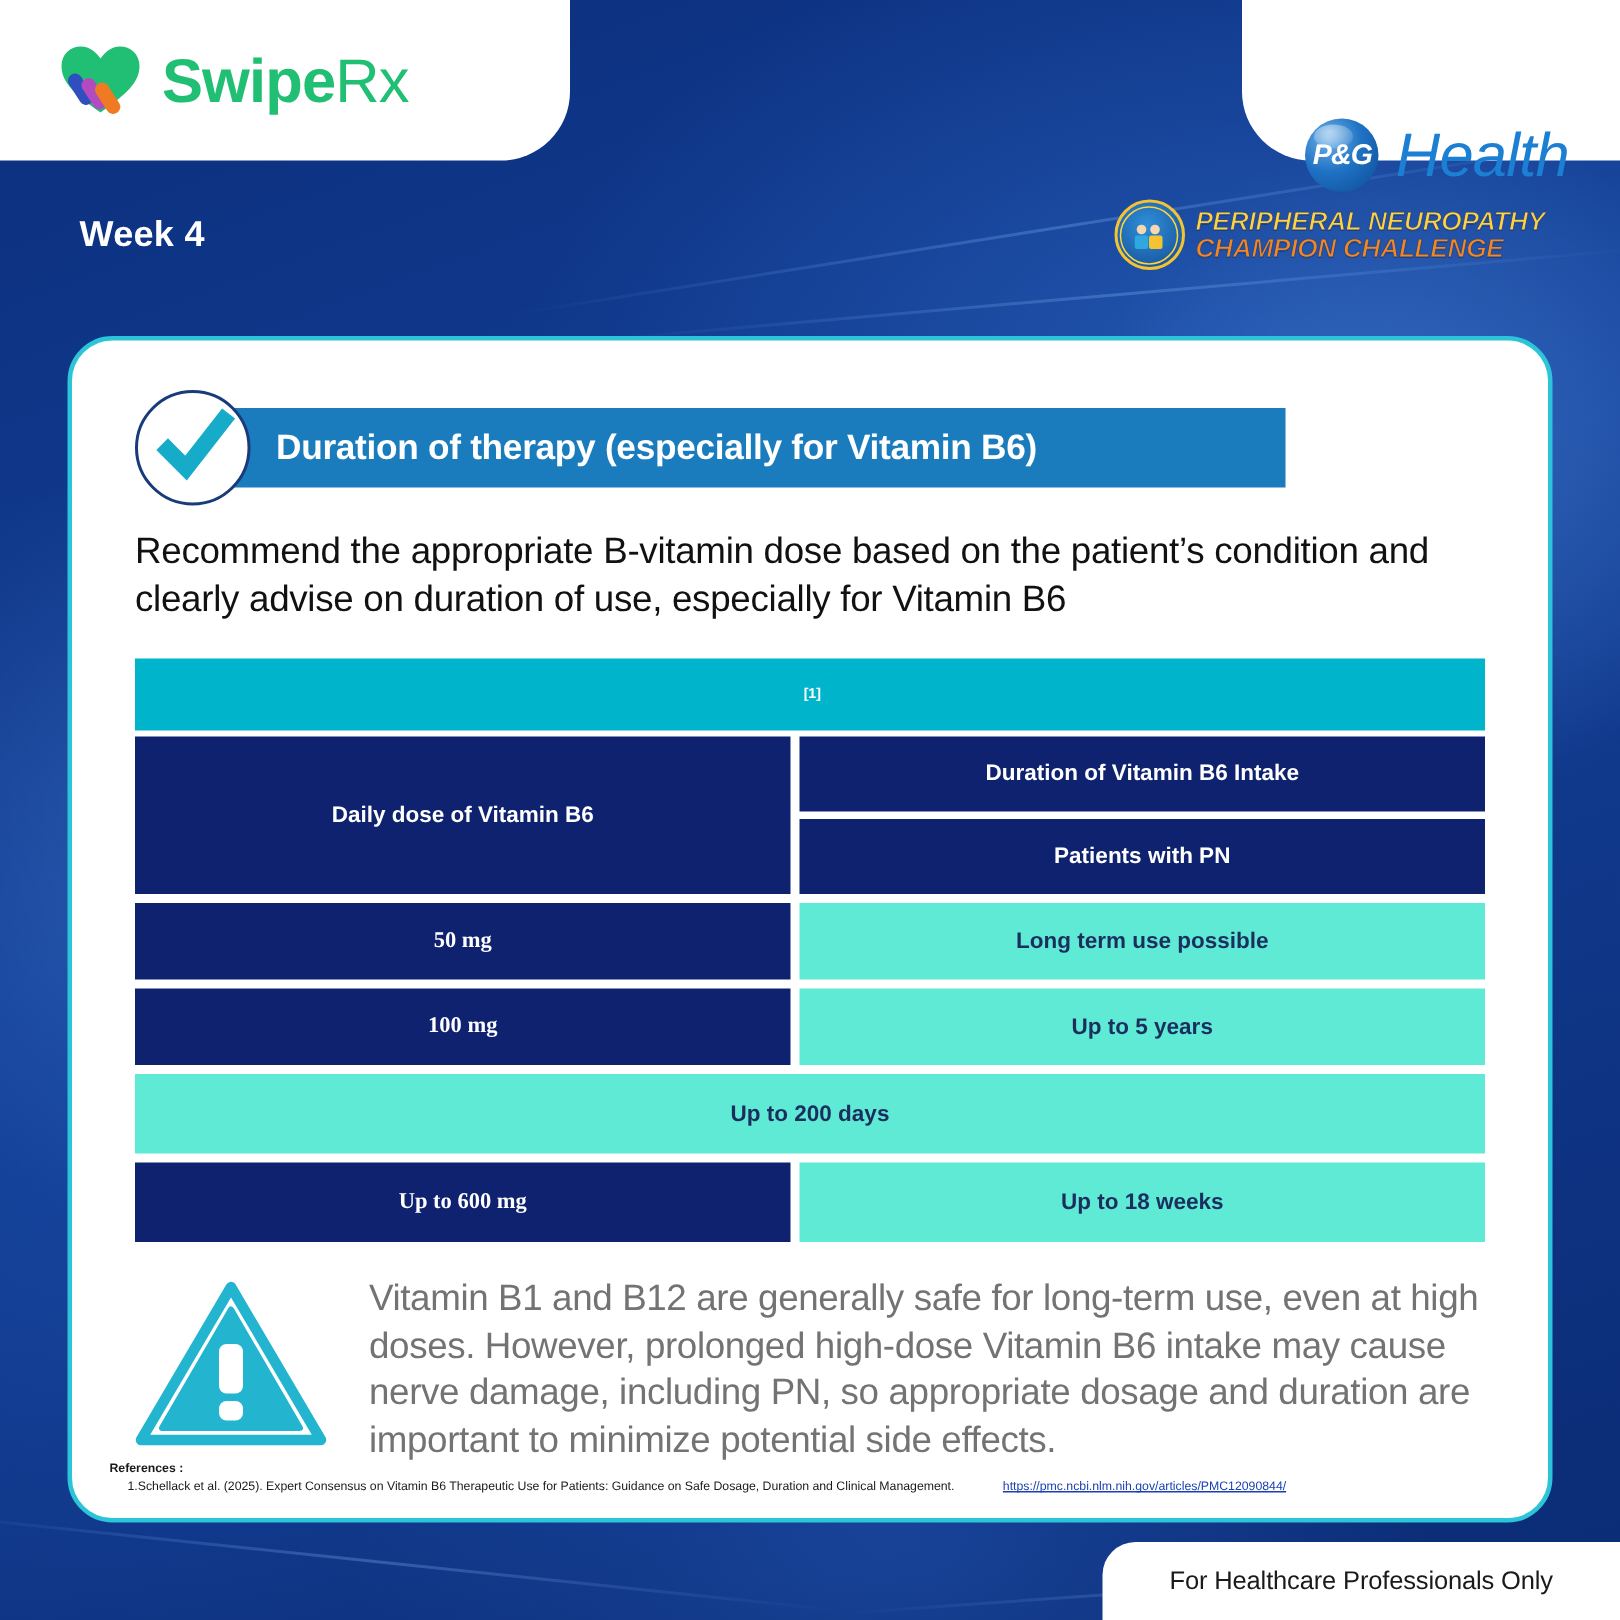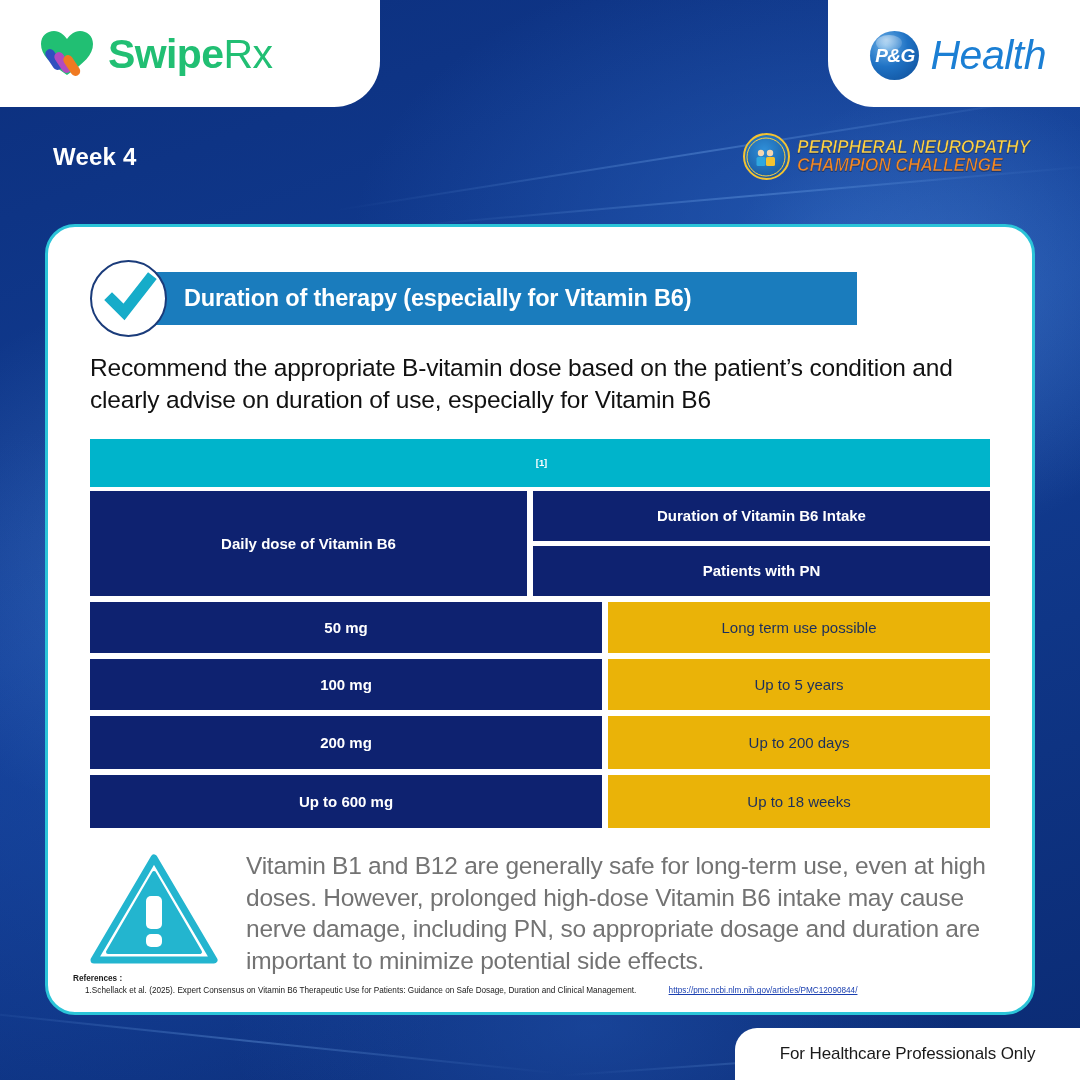--- a/index.html
+++ b/index.html
@@ -214,30 +214,30 @@
   .th-right { flex: 1; display: flex; flex-direction: column; gap: 5px; }
   .th-right-cell {
     flex: 1;
     background: #0e2270;
     display: flex; align-items: center; justify-content: center;
     color: #ffffff; font-size: 15px; font-weight: 700;
   }
 
   .tbl-row { display: flex; gap: 6px; margin-top: 6px; }
   .td-dose {
-    width: 512px; height: 51px;
+    width: 437px; height: 51px;
     background: #0e2270;
     display: flex; align-items: center; justify-content: center;
-    color: #ffffff; font-size: 15px; font-weight: 700;
+    color: #ffffff; font-size: 15px; font-weight: 700; font-family: Liberation Serif, serif;
   }
   .td-dur {
     flex: 1; height: 51px;
-    background: #eab308;
-    display: flex; align-items: center; justify-content: center;
-    color: #1b2f5e; font-size: 15px; font-weight: 400;
+    background: #5eead4;
+    display: flex; align-items: center; justify-content: center;
+    color: #1b2f5e; font-size: 15px; font-weight: 700;
   }
   .tbl-row.tall .td-dose, .tbl-row.tall .td-dur { height: 53px; }
 
   
   .note {
     margin-top: 22px;
     display: flex;
     align-items: flex-start;
     gap: 24px;
   }
@@ -293,21 +293,21 @@
   <div class="swiperx-logo" style="z-index:6;">
     <svg class="swipe-mark" viewBox="0 0 58 52">
       <path d="M29 47 C12 35 3 27 3 16 C3 8 9 3 16 3 C22 3 26 7 29 11 C32 7 36 3 42 3 C49 3 55 8 55 16 C55 27 46 35 29 47 Z" fill="#21bf73"></path>
       <rect x="11" y="20" width="9.5" height="23" rx="4.7" fill="#2f4fbf" transform="rotate(-33 15.75 31.5)"></rect>
       <rect x="20" y="23" width="9.5" height="23" rx="4.7" fill="#b24bbf" transform="rotate(-33 24.75 34.5)"></rect>
       <rect x="29" y="26" width="9.5" height="23" rx="4.7" fill="#f07a22" transform="rotate(-33 33.75 37.5)"></rect>
     </svg>
     <div class="swipe-word"><span>Swipe</span><span class="rx">Rx</span></div>
   </div>
 
-  <div class="pg-logo" style="z-index:6;">
+  <div class="pg-logo" style="z-index:6;margin-top:48px;">
     <div class="pg-circle">
       <span class="pg-text">P&amp;G</span>
     </div>
     <div class="health-word">Health</div>
   </div>
 
   <div class="week-label">Week 4</div>
 
   <div class="challenge-badge">
     <div class="badge-seal">
@@ -354,21 +354,20 @@
 
       <div class="tbl-row">
         <div class="td-dose">50 mg</div>
         <div class="td-dur">Long term use possible</div>
       </div>
       <div class="tbl-row">
         <div class="td-dose">100 mg</div>
         <div class="td-dur">Up to 5 years</div>
       </div>
       <div class="tbl-row tall">
-        <div class="td-dose">200 mg</div>
         <div class="td-dur">Up to 200 days</div>
       </div>
       <div class="tbl-row tall">
         <div class="td-dose">Up to 600 mg</div>
         <div class="td-dur">Up to 18 weeks</div>
       </div>
     </div>
 
     <div class="note">
       <div class="note-icon">

